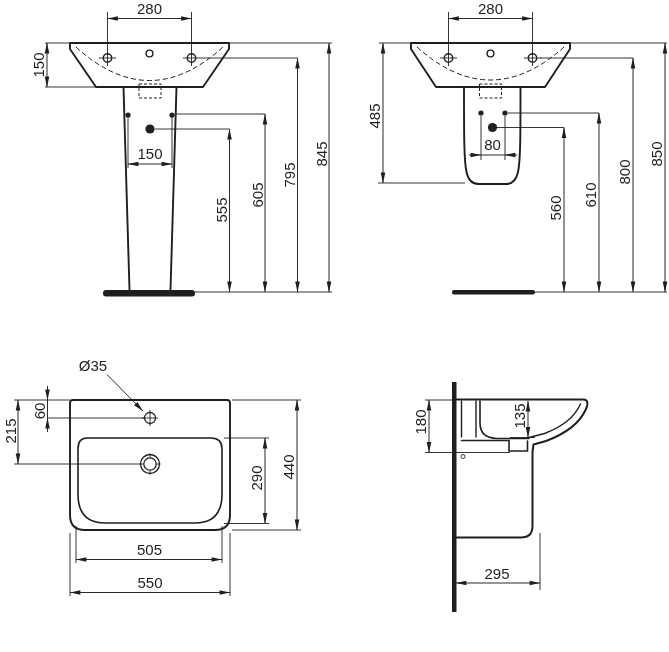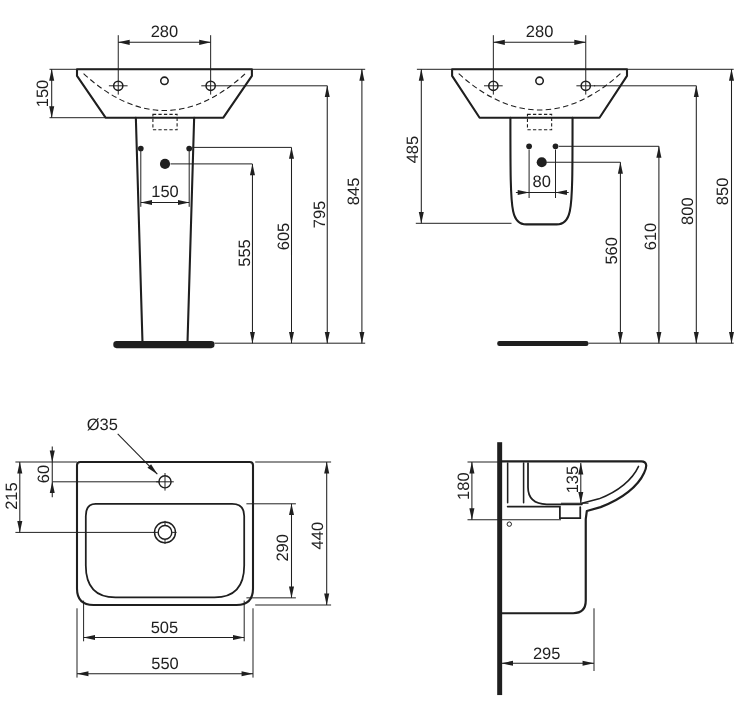--- a/index.html
+++ b/index.html
@@ -1,16 +1,16 @@
 <!DOCTYPE html>
 <html><head>
 <meta charset="utf-8">
 <style>
   html,body{margin:0;padding:0;background:#ffffff;}
-  .stage{position:relative;width:669px;height:612px;background:#ffffff;overflow:hidden;margin-top:20px;}
+  .stage{position:relative;width:669px;height:612px;background:#ffffff;overflow:hidden;}
   svg{display:block;}
   svg text{font-family:"Liberation Sans","DejaVu Sans",sans-serif;font-size:15px;fill:#1f1f1f;}
   .tk{stroke:#1f1f1f;stroke-width:1.9;fill:none;stroke-linejoin:round;stroke-linecap:round;}
   .tm{stroke:#1f1f1f;stroke-width:1.4;fill:none;stroke-linecap:round;}
   .tn{stroke:#1f1f1f;stroke-width:0.9;fill:none;}
   .dim{stroke:#1f1f1f;stroke-width:0.95;fill:none;}
   .dsh{stroke:#1f1f1f;stroke-width:1;fill:none;stroke-dasharray:5 3;}
   .dsh2{stroke:#1f1f1f;stroke-width:1;fill:none;stroke-dasharray:3 2;}
   .fl{fill:#1f1f1f;stroke:none;}
 </style>

